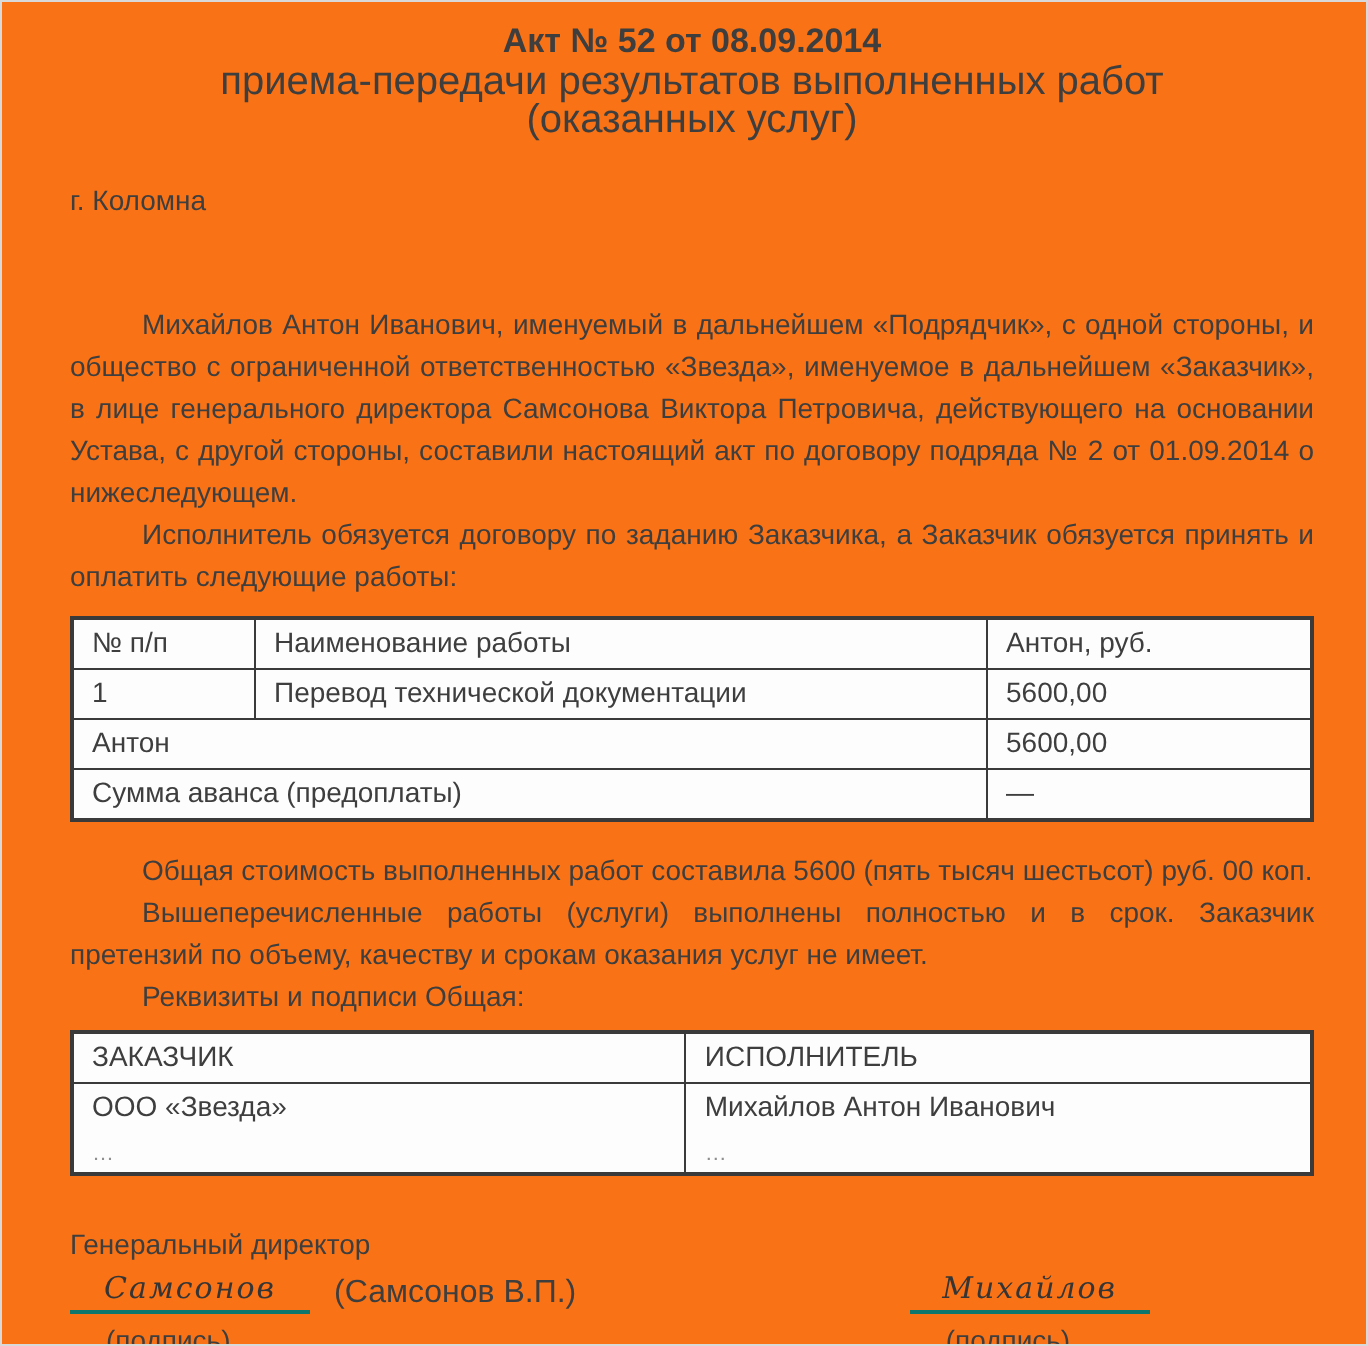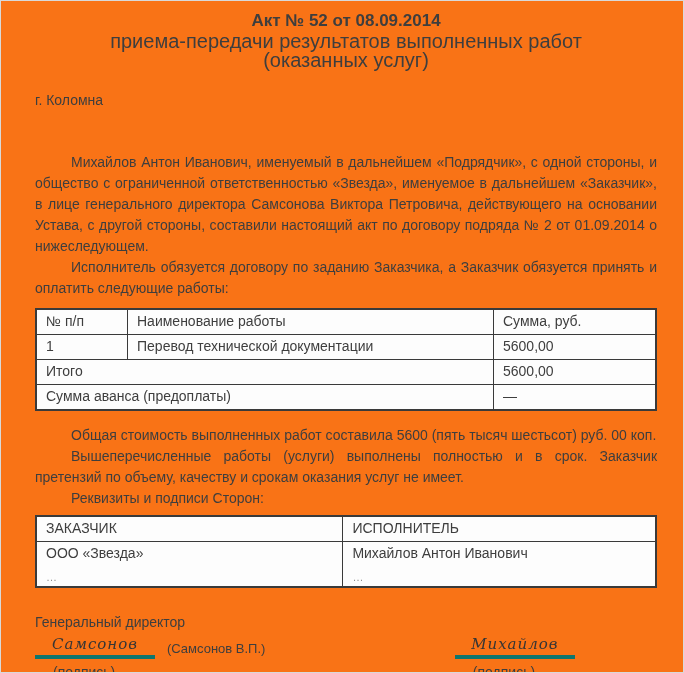--- a/index.html
+++ b/index.html
@@ -38,29 +38,29 @@
   .parties-table .half { width:49.5%; }
   .dots { color:#8f8f8f; font-size:11px; letter-spacing:3px; line-height:14px; padding-top:6px; }
 
   .sig-section { display:flex; margin-top:24px; }
   .sig-left { width:67.5%; }
   .sig-right { flex:1; }
   .spacer-line { height:21px; }
   .sig-row { display:flex; align-items:flex-end; margin-top:1px; white-space:nowrap; }
   .sig-line {
     display:inline-block; width:112px;
-    border-bottom:4px solid #0f766e;
+    border-bottom:2px solid #0f766e;
     text-align:center; padding:0 4px 0;
   }
   .script {
     font-family:"DejaVu Serif","Liberation Serif",serif;
     font-style:italic; font-size:15px; color:#353535;
     letter-spacing:1px;
   }
-  .sig-name { margin-left:12px; font-size:13px; }
+  .sig-name { margin-left:12px; font-size:16px; }
   .sig-caption { margin-left:18px; margin-top:3px; font-size:14px; }
 </style>
 </head>
 <body>
 
 <div class="page">
 
   <div class="title">Акт № 52 от 08.09.2014</div>
   <div class="subtitle">приема-передачи результатов выполненных работ</div>
   <div class="subtitle">(оказанных услуг)</div>
@@ -69,43 +69,43 @@
 
   <p class="par par-gap" style="margin-top:41px;">Михайлов Антон Иванович, именуемый в дальнейшем «Подрядчик», с одной стороны, и общество с ограниченной ответственностью «Звезда», именуемое в дальнейшем «Заказчик», в лице генерального директора Самсонова Виктора Петровича, действующего на основании Устава, с другой стороны, составили настоящий акт по договору подряда № 2 от 01.09.2014 о нижеследующем.</p>
 
   <p class="par par-gap-sm">Исполнитель обязуется договору по заданию Заказчика, а Заказчик обязуется принять и оплатить следующие работы:</p>
 
   <table class="works-table">
     <tbody>
         <tr>
       <th class="c1">№ п/п</th>
       <th class="c2">Наименование работы</th>
-      <th>Сумма, руб.</th>
+      <th>Антон, руб.</th>
     </tr>
     <tr>
       <td>1</td>
       <td>Перевод технической документации</td>
       <td>5600,00</td>
     </tr>
     <tr>
-      <td colspan="2">Итого</td>
+      <td colspan="2">Антон</td>
       <td>5600,00</td>
     </tr>
     <tr>
       <td colspan="2">Сумма аванса (предоплаты)</td>
       <td>—</td>
     </tr>
   </tbody>
     </table>
 
   <p class="par" style="margin-top:14px;">Общая стоимость выполненных работ составила 5600 (пять тысяч шестьсот) руб. 00 коп.</p>
 
   <p class="par par-gap-sm">Вышеперечисленные работы (услуги) выполнены полностью и в срок. Заказчик претензий по объему, качеству и срокам оказания услуг не имеет.</p>
 
-  <p class="par par-gap-sm">Реквизиты и подписи Сторон:</p>
+  <p class="par par-gap-sm">Реквизиты и подписи Общая:</p>
 
   <table class="parties-table">
     <tbody>
         <tr>
       <th class="half">ЗАКАЗЧИК</th>
       <th>ИСПОЛНИТЕЛЬ</th>
     </tr>
     <tr>
       <td>
         <div>ООО «Звезда»</div>

